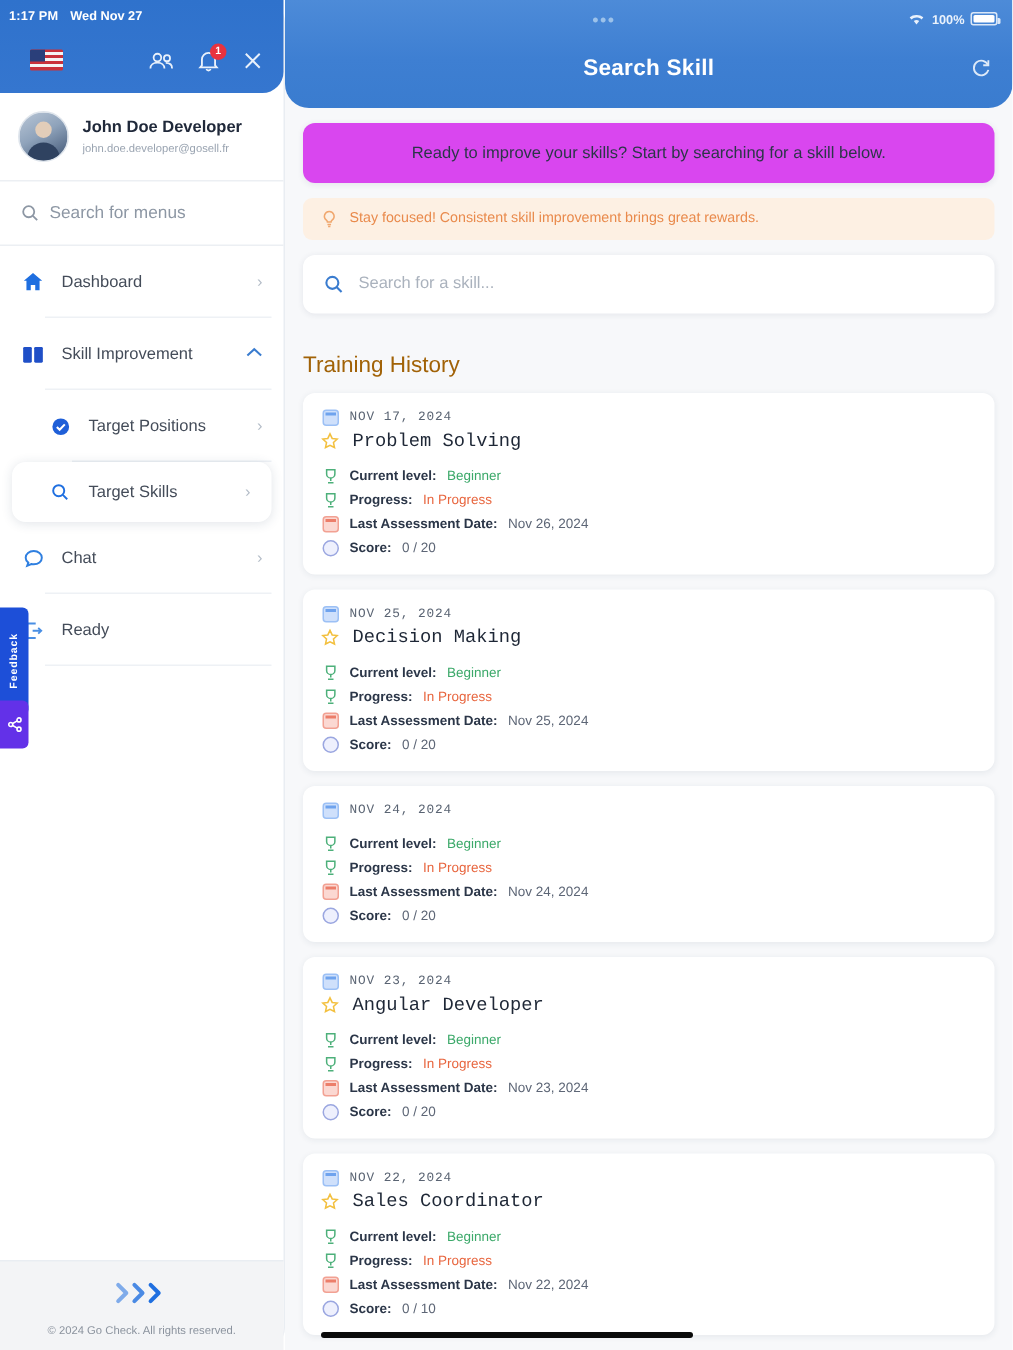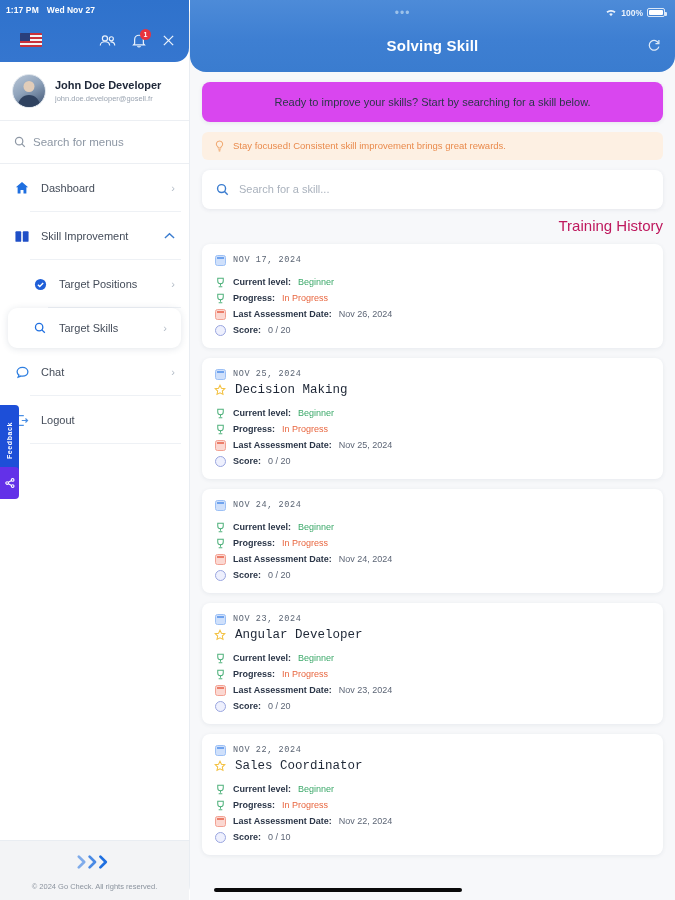--- a/index.html
+++ b/index.html
@@ -216,22 +216,22 @@
     padding: 13px 14px; display: flex; align-items: flex-start; gap: 10px;
   }
   .search-card input {
     border: none; outline: none; flex: 1;
     font-size: 11px; color: #9aa3af;
     font-family: "Liberation Sans", sans-serif; background: transparent;
   }
   .search-card input::placeholder { color: #aab2bd; }
 
   .section-title {
-    text-align: right; font-size: 15px; color: #be185d;
-    margin: 8px 0 10px 0;
+    text-align: left; font-size: 15px; color: #a16207;
+    margin: 26px 0 10px 0;
   }
 
   .skill-card {
     background: #ffffff; border-radius: 8px;
     box-shadow: 0 1px 4px rgba(40,60,90,.08);
     padding: 10px 12px 12px 12px;
     margin-bottom: 10px;
   }
   .sc-row { display: flex; align-items: center; gap: 7px; font-family: Liberation Mono, monospace; }
   .sc-date { font-size: 8.5px; color: #5a6473; letter-spacing: .6px; font-weight: 500; }
@@ -374,21 +374,21 @@
         <span class="chev">›</span>
       </div>
 
       <div class="menu-item">
         <span class="mi-icon">
           <svg width="13" height="13" viewBox="0 0 14 14" fill="none" stroke="#4a8fe4" stroke-width="1.3">
             <path d="M8.4 1.8H2.4v10.4h6"></path>
             <path d="M6.2 7h6.1M10.2 4.9 12.4 7l-2.2 2.1"></path>
           </svg>
         </span>
-        <span class="lbl">Logout</span>
+        <span class="lbl">Ready</span>
         <span class="chev"></span>
       </div>
 
     </div>
 
     <div class="sb-spacer"></div>
 
     <div class="sb-footer">
       <div class="chevrons">
         <svg width="40" height="18" viewBox="0 0 44 20" fill="none" stroke="#1f6fe0" stroke-width="3" stroke-linecap="round" stroke-linejoin="round">
@@ -423,21 +423,21 @@
             <path d="M7 9.4 9.1 6.8a3.4 3.4 0 0 0-4.2 0L7 9.4Z"></path>
             <path d="M7 4.1c1.5 0 2.9.5 4 1.4l1.3-1.6A8 8 0 0 0 7 2.1a8 8 0 0 0-5.3 1.8L3 5.5A6.2 6.2 0 0 1 7 4.1Z"></path>
           </svg>
           <span>100%</span>
           <span class="battery">
               <i></i>
             </span>
         </div>
       </div>
       <div class="mh-title-row">
-        <div class="mh-title">Solving Skill</div>
+        <div class="mh-title">Search Skill</div>
         <div class="refresh-btn">
           <svg width="14" height="14" viewBox="0 0 16 16" fill="none" stroke="currentColor" stroke-width="1.4">
             <path d="M13.4 6.3A5.6 5.6 0 1 0 13.6 9.8"></path>
             <path d="M13.6 2.4v3.9h-3.9"></path>
           </svg>
         </div>
       </div>
     </div>
 
     <div class="content">
@@ -462,20 +462,28 @@
 
       <div class="section-title">Training History</div>
 
       <div class="skill-card">
         <div class="sc-row">
           <span class="ico">
               <span class="sq cal-blue"></span>
             </span>
           <span class="sc-date">NOV 17, 2024</span>
         </div>
+        <div class="sc-row titlerow">
+          <span class="ico">
+            <svg width="12" height="12" viewBox="0 0 14 14" fill="none" stroke="#f3c03f" stroke-width="1.2">
+              <path d="M7 1.4 8.7 5l3.9.5-2.9 2.7.8 3.9L7 10.3 3.5 12.1l.8-3.9L1.4 5.5 5.3 5 7 1.4Z"></path>
+            </svg>
+          </span>
+          <span class="sc-title">Problem Solving</span>
+        </div>
         <div class="sc-meta">
           <div class="sc-line">
             <span class="ico">
               <svg width="11" height="11" viewBox="0 0 12 12" fill="none" stroke="#4db07a" stroke-width="1.1">
                 <path d="M3 1.3h6v3a3 3 0 0 1-6 0v-3Z"></path>
                   <path d="M6 7.3v2.2M4 10.7h4"></path>
               </svg>
             </span>
             <span class="sc-k">Current level:</span>
             <span class="sc-v green">Beginner</span>

